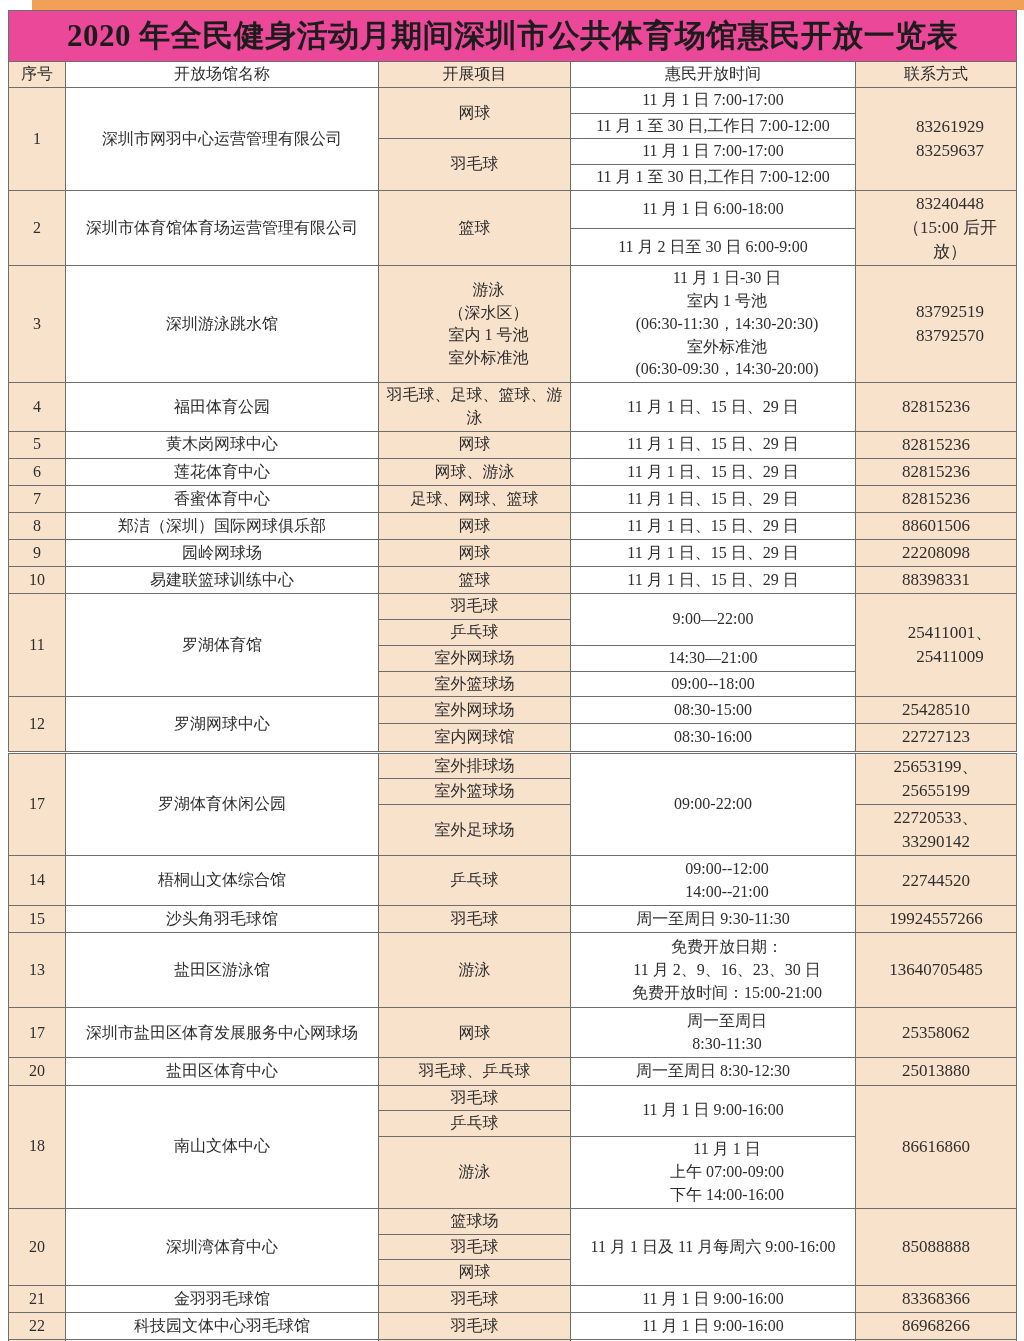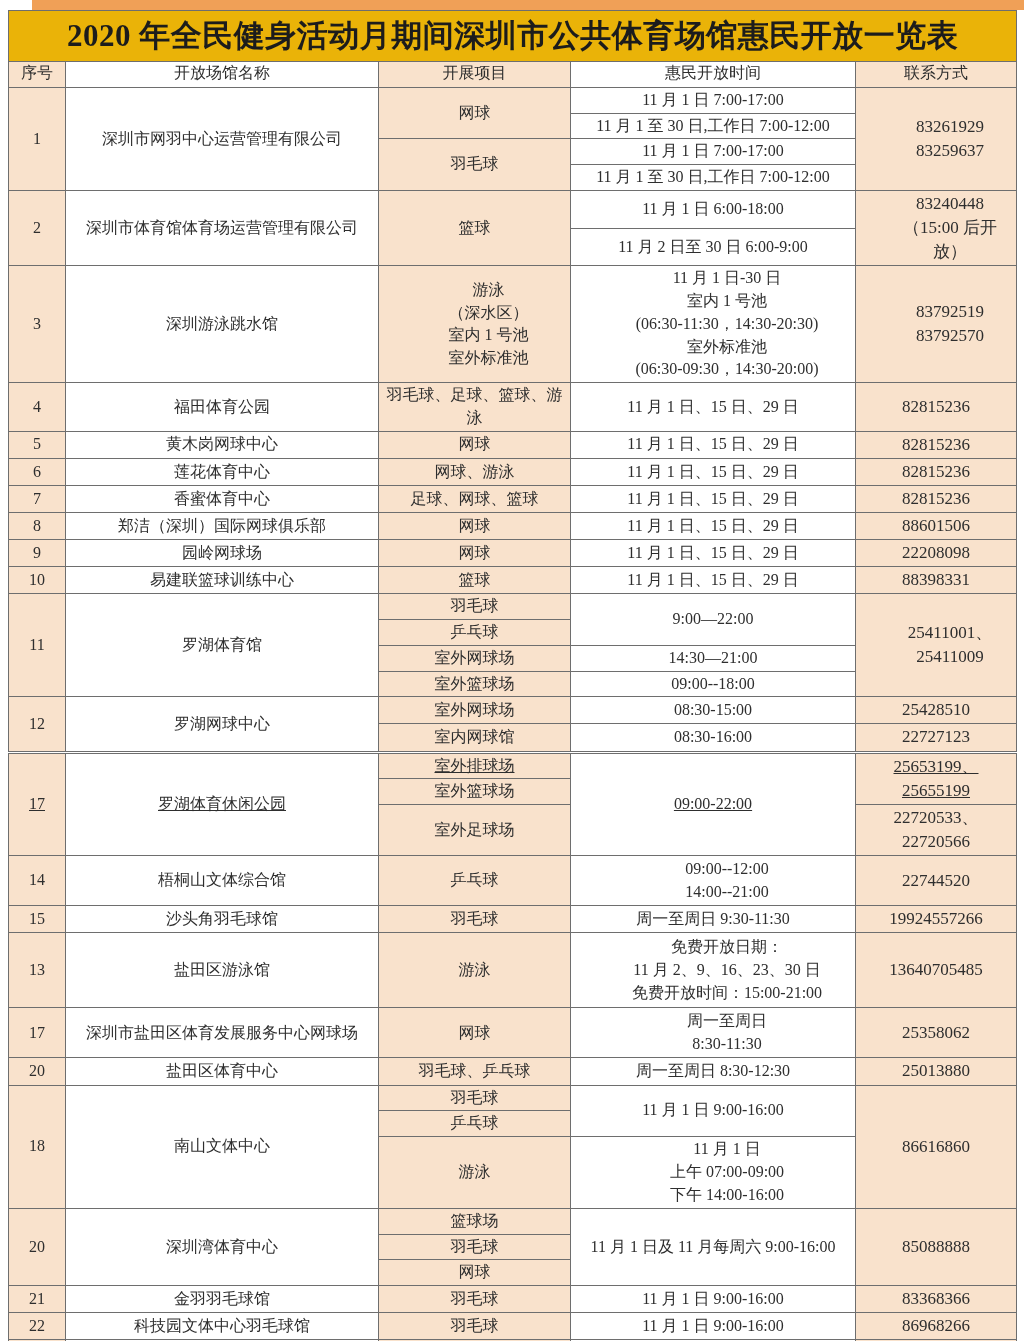--- a/index.html
+++ b/index.html
@@ -15,29 +15,29 @@
   .wrap{margin:0 8px;}
   table{width:1008px;border-collapse:collapse;table-layout:fixed;}
   td,th{
     border:1px solid #6e6e6e;text-align:center;vertical-align:middle;
     font-size:16px;line-height:1.42;padding:1px 4px;font-weight:normal;
     overflow:hidden;
   }
   table{border:1px solid #4d4d4d;}
   .title-cell{
     font-size:31px;font-weight:bold;height:48px;color:#1c1c1c;
-    letter-spacing:.5px;background:#eab308;
+    letter-spacing:.5px;background:#ec4899;
   }
   .peach{background:#f9e2cc;}
   .pre{white-space:pre-line;padding-left:32px;}
-  .hdr{height:26px;font-family:Liberation Mono, monospace;}
+  .hdr{height:26px;}
   .h23{height:23px;} .h24{height:24px;} .h25{height:25px;}
   .h45{height:45px;} .h50{height:50px;} .h72{height:72px;} .h75{height:75px;}
   .h117{height:117px;}
-  .sect{border-top:3px double #6e6e6e;text-decoration:underline;}
+  .sect{border-top:3px double #6e6e6e;}
   .contact{font-size:17px;}
 </style>
 </head>
 <body>
 
 <div class="accent-bar"></div>
 
 <div class="wrap">
 <table>
   <colgroup>
@@ -197,21 +197,21 @@
     <td class="sect" rowspan="3">罗湖体育休闲公园</td>
     <td class="peach sect">室外排球场</td>
     <td class="sect" rowspan="3">09:00-22:00</td>
     <td class="peach sect contact" rowspan="2">25653199、25655199</td>
   </tr>
   <tr class="h24">
     <td class="peach">室外篮球场</td>
   </tr>
   <tr class="h24">
     <td class="peach">室外足球场</td>
-    <td class="peach contact">22720533、22720566</td>
+    <td class="peach contact">22720533、33290142</td>
   </tr>
 
   <tr class="h50">
     <td class="peach">14</td>
     <td>梧桐山文体综合馆</td>
     <td class="peach">乒乓球</td>
     <td class="pre">09:00--12:00
 14:00--21:00</td>
     <td class="peach contact">22744520</td>
   </tr>

